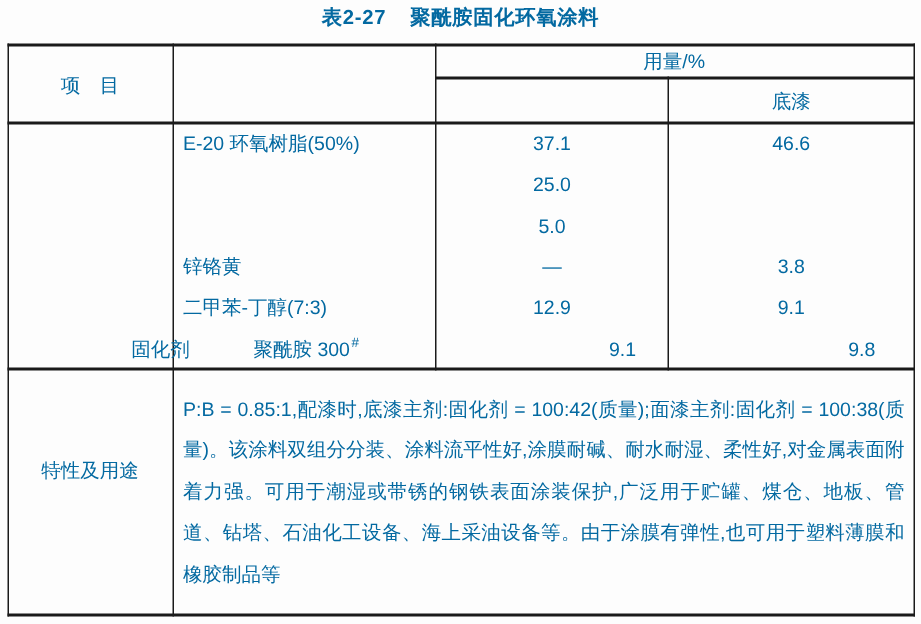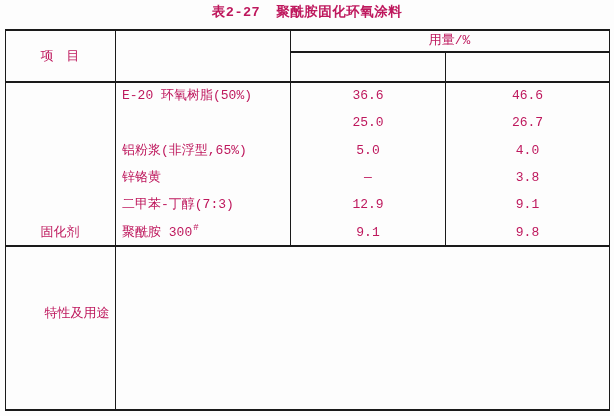--- a/index.html
+++ b/index.html
@@ -1,22 +1,22 @@
 <!DOCTYPE html>
 <html><head>
 <meta charset="utf-8">
 <style>
   html,body{margin:0;padding:0;}
   body{background:#e8e8e8;}
   .page{
     position:relative;
     width:614px;height:416px;
     background:#fdfdfd;
-    color:#be185d;
-    font-family:Liberation Mono, monospace;
+    color:#0369a1;
+    font-family:Liberation Sans, sans-serif;
     overflow:hidden;
   }
   .hline{position:absolute;background:#1a1a1a;height:2px;}
   .vline{position:absolute;background:#1a1a1a;width:1px;}
   .rule-top{left:5px;top:29px;width:605px;}
   .rule-amount{left:290px;top:51px;width:320px;}
   .rule-header-bottom{left:5px;top:81px;width:605px;}
   .rule-body-bottom{left:5px;top:245px;width:605px;}
   .rule-bottom{left:5px;top:409px;width:605px;}
   .v-left{left:5px;top:29px;height:382px;}
@@ -47,25 +47,25 @@
 
   .col-name{left:122px;width:166px;}
   .col-top{left:291px;width:154px;}
   .col-prim{left:446px;width:163px;}
   .col-group{left:5px;width:110px;}
   .r0{top:82px;height:27px;}
   .r1{top:109px;height:27px;}
   .r2{top:137px;height:27px;}
   .r3{top:164px;height:27px;}
   .r4{top:191px;height:27px;}
-  .r5{top:219px;height:26px;}
+  .r5{top:219px;height:26px;margin-left:47px;}
 
   sup{font-size:9px;transform:translateY(-4px);margin-left:1px;}
 
-  .feat-label{left:22px;top:247px;width:110px;height:132px;}
+  .feat-label{left:5px;top:247px;width:110px;height:132px;}
   .feat-text{
     position:absolute;left:122px;top:259px;width:481px;
     font-size:13px;line-height:27.4px;
     text-align:justify;
   }
 </style>
 </head>
 <body>
 
 <div class="page">
@@ -80,44 +80,43 @@
   <div class="hline rule-body-bottom"></div>
   <div class="hline rule-bottom"></div>
   <div class="vline v-left"></div>
   <div class="vline v-right"></div>
   <div class="vline v-c1"></div>
   <div class="vline v-c2"></div>
   <div class="vline v-c3"></div>
 
   <div class="cell center th-item">项　目</div>
   <div class="cell center th-amount">用量/%</div>
+  <div class="cell center th-primer">底漆</div>
 
   <div class="cell center col-group r5">固化剂</div>
 
   <div class="cell leftal col-name r0">E-20 环氧树脂(50%)</div>
-  <div class="cell center col-top r0">36.6</div>
+  <div class="cell center col-top r0">37.1</div>
   <div class="cell center col-prim r0">46.6</div>
 
   <div class="cell center col-top r1">25.0</div>
-  <div class="cell center col-prim r1">26.7</div>
 
-  <div class="cell leftal col-name r2">铝粉浆(非浮型,65%)</div>
   <div class="cell center col-top r2">5.0</div>
-  <div class="cell center col-prim r2">4.0</div>
 
   <div class="cell leftal col-name r3">锌铬黄</div>
   <div class="cell center col-top r3">—</div>
   <div class="cell center col-prim r3">3.8</div>
 
   <div class="cell leftal col-name r4">二甲苯-丁醇(7:3)</div>
   <div class="cell center col-top r4">12.9</div>
   <div class="cell center col-prim r4">9.1</div>
 
   <div class="cell leftal col-name r5">
       <span>聚酰胺 300</span>
       <sup>#</sup>
     </div>
   <div class="cell center col-top r5">9.1</div>
   <div class="cell center col-prim r5">9.8</div>
 
   <div class="cell center feat-label">特性及用途</div>
+  <div class="feat-text">P:B = 0.85:1,配漆时,底漆主剂:固化剂 = 100:42(质量);面漆主剂:固化剂 = 100:38(质量)。该涂料双组分分装、涂料流平性好,涂膜耐碱、耐水耐湿、柔性好,对金属表面附着力强。可用于潮湿或带锈的钢铁表面涂装保护,广泛用于贮罐、煤仓、地板、管道、钻塔、石油化工设备、海上采油设备等。由于涂膜有弹性,也可用于塑料薄膜和橡胶制品等</div>
 
 </div>
 
 </body></html>

